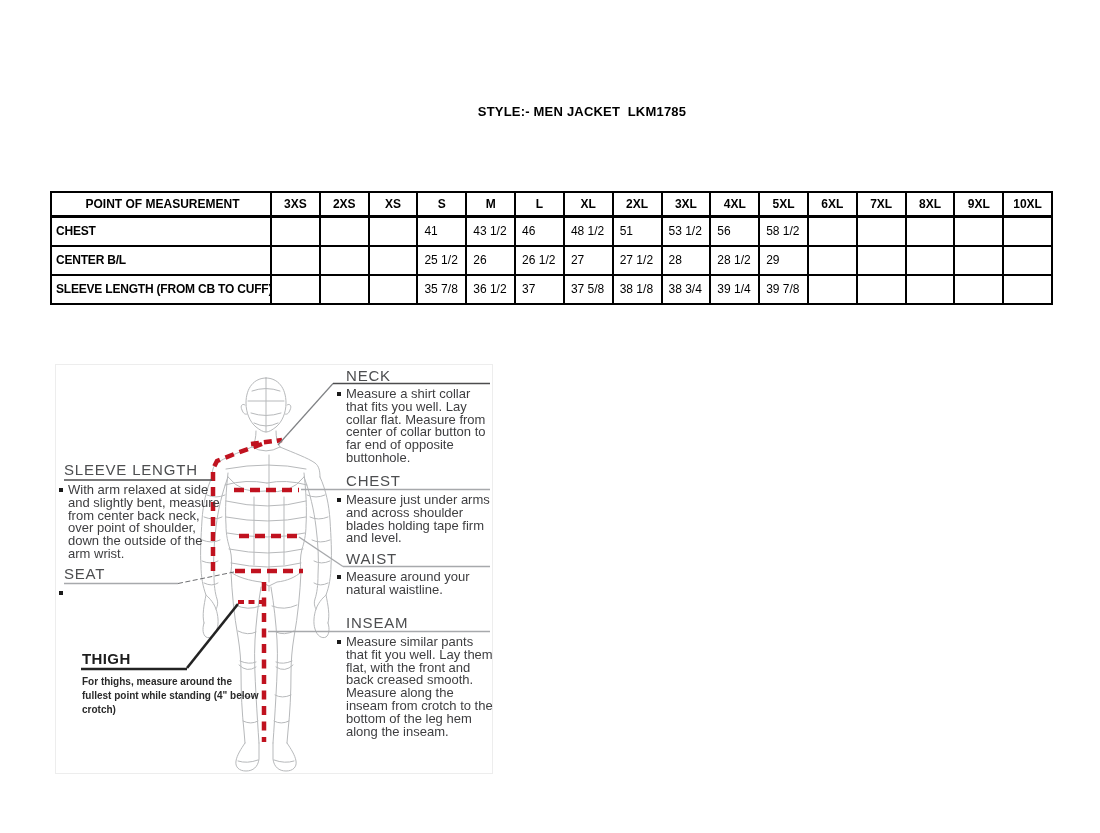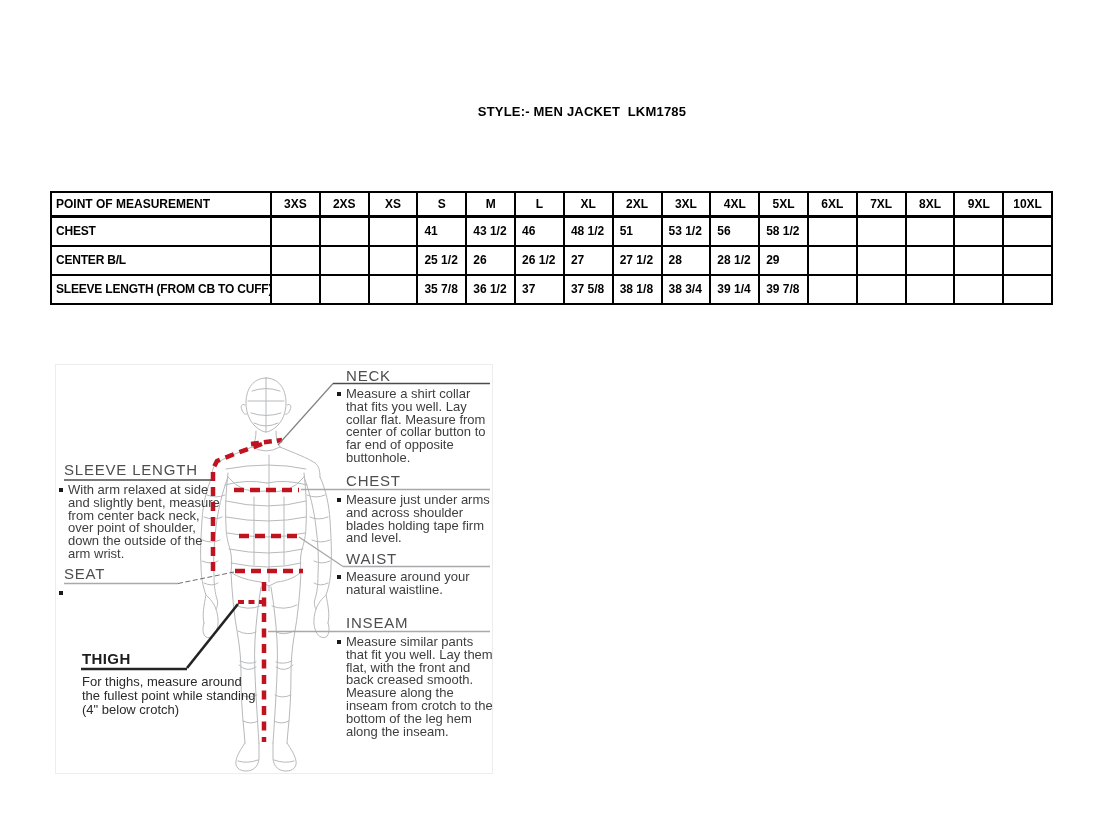--- a/index.html
+++ b/index.html
@@ -9,38 +9,38 @@
   
   .title{position:absolute;left:0;right:0;top:56px;text-align:center;padding-left:64px;
          font-size:13px;font-weight:bold;white-space:pre;letter-spacing:.2px;}
 
   
   table.size-table{position:absolute;left:50px;top:143px;width:1003px;border-collapse:collapse;
                    table-layout:fixed;}
   table.size-table th,table.size-table td{border:2px solid #000;overflow:hidden;white-space:nowrap;}
   table.size-table thead th{height:20px;font-size:12px;font-weight:bold;text-align:center;
                             border-bottom:3px solid #000;}
-  table.size-table th.pom{width:213px;text-align:left;padding-left:4px;}
+  table.size-table th.pom{width:213px;text-align:center;padding-left:4px;}
   table.size-table tbody tr{height:29px;}
-  table.size-table td{font-size:12px;font-weight:bold;text-align:left;padding-left:6px;}
+  table.size-table td{font-size:12px;font-weight:normal;text-align:left;padding-left:6px;}
   table.size-table td.pom{font-weight:bold;padding-left:4px;letter-spacing:-.2px;}
 
   
   .note{position:absolute;left:50px;top:276px;font-size:12.5px;font-weight:bold;letter-spacing:.1px;}
 
   
   .diagram{position:absolute;left:55px;top:316px;width:436px;height:408px;
            border:1px solid #ededed;background:#fff;}
   .diagram svg{position:absolute;left:0;top:0;}
   .dheading{position:absolute;font-size:15px;font-weight:400;color:#4d4e50;letter-spacing:.8px;
             white-space:nowrap;}
   .dheading.black{color:#1c1c1c;font-weight:600;letter-spacing:.4px;}
   .ddesc{position:absolute;font-size:13px;line-height:12.8px;color:#3e3e40;}
   .ddesc .bullet{position:absolute;left:-9px;top:4px;width:3.5px;height:3.5px;background:#1a1a1a;}
-  .ddesc.thigh{font-size:13px;line-height:14px;color:#2a2a2a;}
+  .ddesc.thigh{font-size:10px;line-height:14px;color:#2a2a2a;font-weight:bold;}
 
   
   .fig path{stroke:var(--c-figure,#b7b9bb);fill:none;stroke-width:1;stroke-linecap:round;stroke-linejoin:round;}
   .meas path{stroke:var(--c-measure,#c0121f);fill:none;}
   .conn path{fill:none;}
   .conn .light{stroke:var(--c-conn-light,#a7a9ac);stroke-width:1.4;}
   .conn .mid{stroke:#808285;stroke-width:1.2;}
   .conn .dark{stroke:var(--c-conn-dark,#4c4c4e);stroke-width:1.4;}
   .conn .thin{stroke:#6d6e71;stroke-width:1;}
   .conn .black{stroke:var(--c-thigh,#232323);stroke-width:2.6;}

